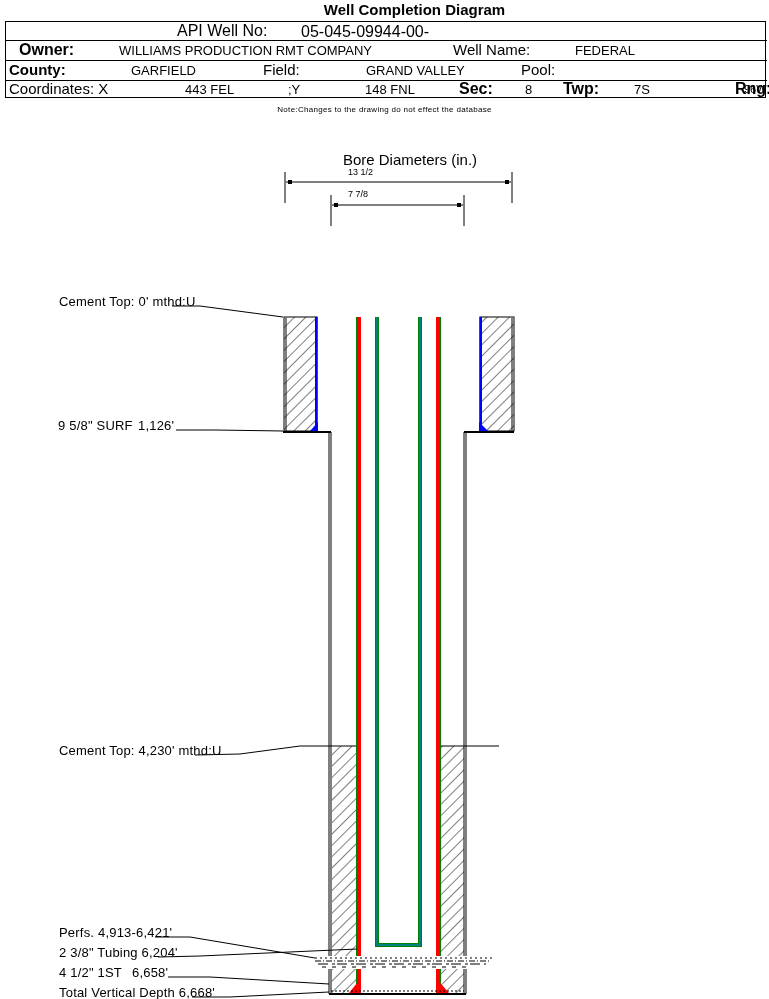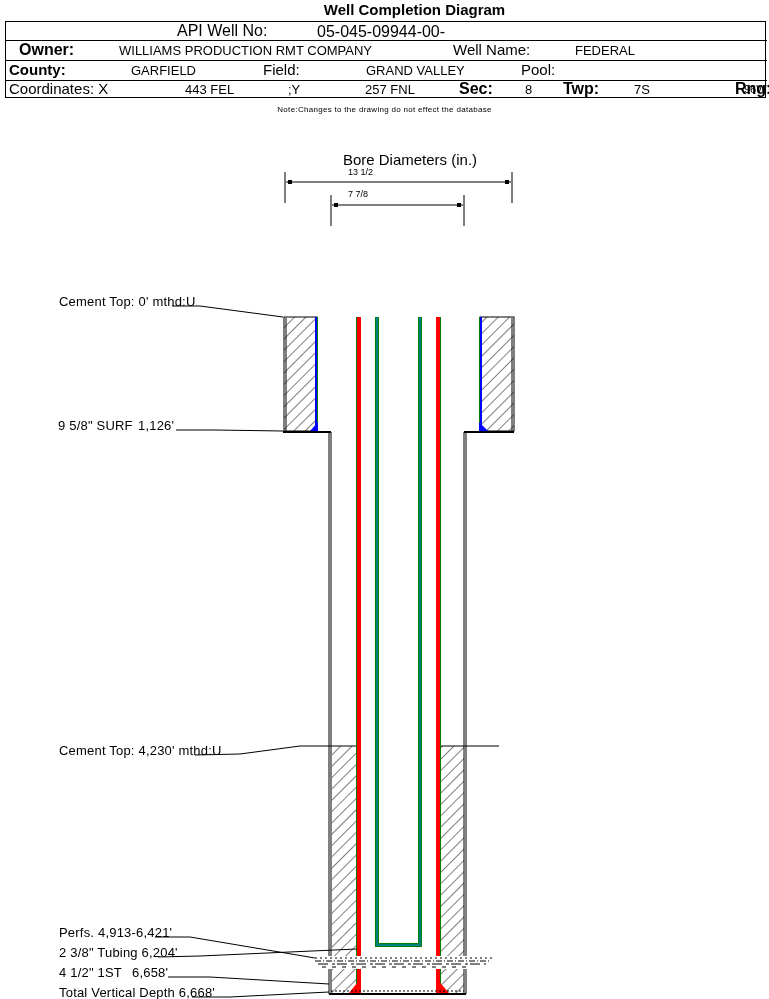--- a/index.html
+++ b/index.html
@@ -4,21 +4,21 @@
 <style>
   html, body { margin:0; padding:0; background:#ffffff; }
   body { width:769px; height:999px; position:relative; overflow:hidden; font-family:"Liberation Sans", sans-serif; color:#000; }
   .abs { position:absolute; white-space:nowrap; }
   .title { left:0; width:769px; top:1px; text-align:center; font-weight:bold; font-size:15px;padding-left:30px; }
   .hdr-box { position:absolute; left:5px; top:21px; width:761px; height:77px; border:1px solid #000; box-sizing:border-box; }
   .hline { position:absolute; left:5px; width:762px; height:1px; background:#000; }
   .lbl { font-weight:normal; font-size:15px; }
   .lbl-sm { font-weight:bold; font-size:16px; }
   .val { font-size:13px; }
-  .val-lg { font-size:15px;margin-left:16px; }
+  .val-lg { font-size:15px; }
   .note { left:0; width:769px; top:105px; text-align:center; font-size:8px; letter-spacing:0.3px; }
   .bore-title { left:300px; width:220px; text-align:center; top:142px; font-size:15px;margin-top:9px; }
   .dim-text { font-size:9px; }
   .callout { font-size:13px; letter-spacing:0.2px; }
   svg { position:absolute; left:0; top:0; }
 </style>
 </head>
 <body>
 
 <div class="abs title">Well Completion Diagram</div>
@@ -39,21 +39,21 @@
 <div class="abs lbl" style="left:9px; top:61px; font-weight:bold;">County:</div>
 <div class="abs val" style="left:131px; top:63px;">GARFIELD</div>
 <div class="abs lbl" style="left:263px; top:61px;">Field:</div>
 <div class="abs val" style="left:366px; top:63px;">GRAND VALLEY</div>
 <div class="abs lbl" style="left:521px; top:61px;">Pool:</div>
 <div class="abs val" style="left:570px; top:63px;"></div>
 
 <div class="abs lbl" style="left:9px; top:80px;">Coordinates: X</div>
 <div class="abs val" style="left:185px; top:82px;">443 FEL</div>
 <div class="abs val" style="left:288px; top:82px;">;Y</div>
-<div class="abs val" style="left:365px; top:82px;">257 FNL</div>
+<div class="abs val" style="left:365px; top:82px;">148 FNL</div>
 <div class="abs lbl-sm" style="left:459px; top:80px;">Sec:</div>
 <div class="abs val" style="left:525px; top:82px;">8</div>
 <div class="abs lbl-sm" style="left:563px; top:80px;">Twp:</div>
 <div class="abs val" style="left:634px; top:82px;">7S</div>
 <div class="abs lbl-sm" style="left:687px; top:80px;margin-left:48px;">Rng:</div>
 <div class="abs val" style="left:744px; top:83px; font-size:11px;">96W</div>
 
 <div class="abs note">Note:Changes to the drawing do not effect the database</div>
 
 <div class="abs bore-title">Bore Diameters (in.)</div>

